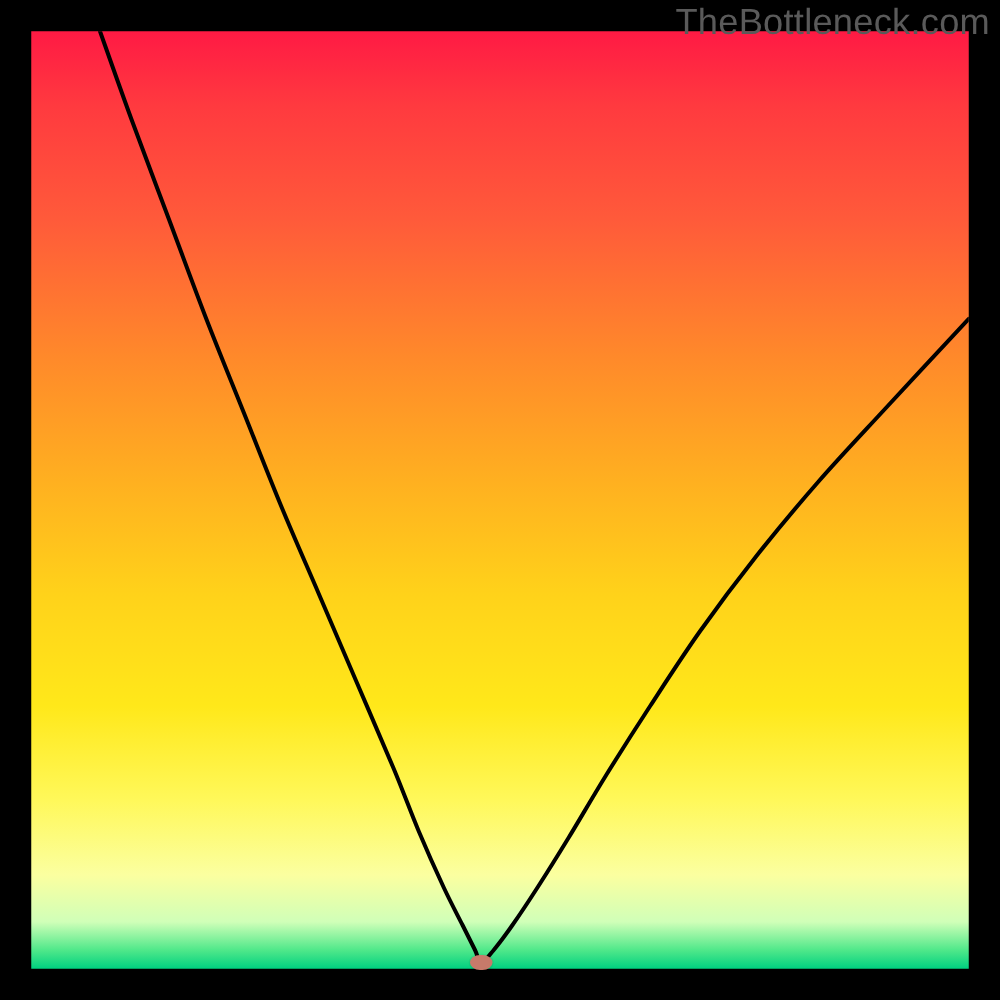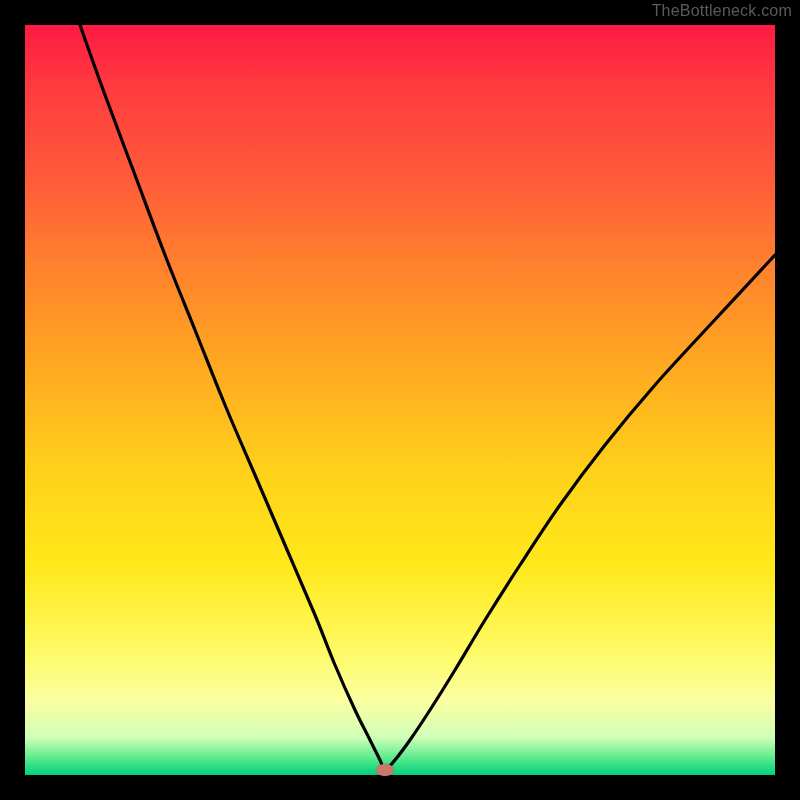--- a/index.html
+++ b/index.html
@@ -54,21 +54,21 @@
     background: #c77a6a;
     border-radius: 8px / 6px;
     transform: translate(-50%, -50%);
     box-shadow: 0 0 0 1px rgba(0,0,0,0.05);
   }
   .watermark {
     position: absolute;
     top: 2px;
     right: 8px;
     font-family: Arial, Helvetica, sans-serif;
-    font-size: 16px;
+    font-size: 29px;
     color: #5a5a5a;
     font-weight: 500;
     letter-spacing: 0.2px;
     user-select: none;
   }
 </style>
 </head>
 <body>
 
 <div class="frame">

